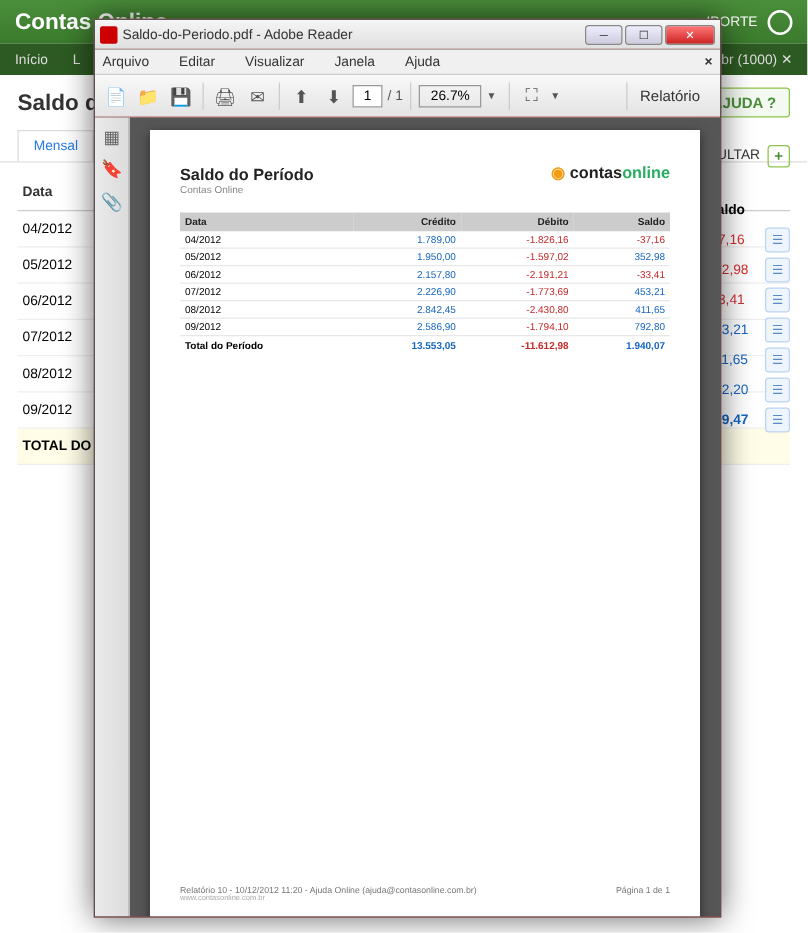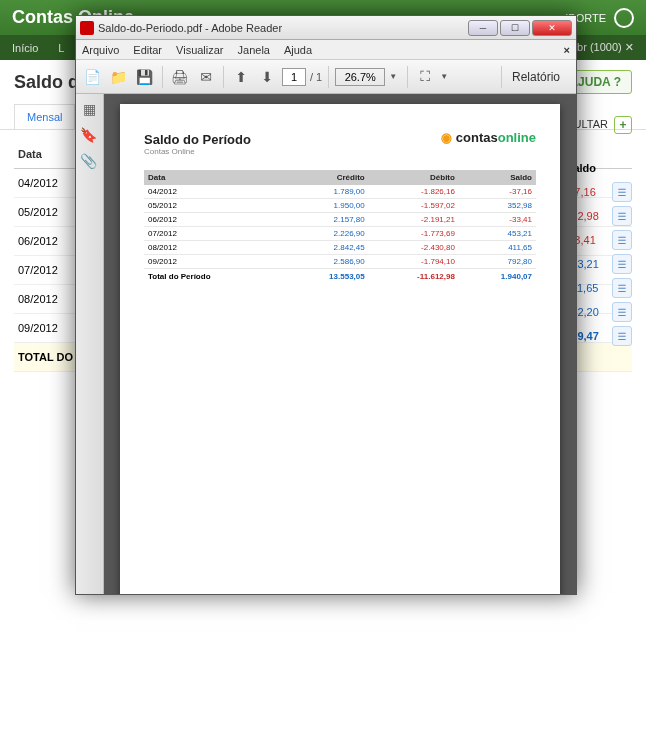--- a/index.html
+++ b/index.html
@@ -22,30 +22,30 @@
 .bg-row { display: flex; justify-content: space-between; padding: 8px 4px; border-bottom: 1px solid #eee; font-size: 11px; }
 .bg-total-row { background: #fffde7; font-weight: bold; }
 .bg-saldo-head { position: absolute; right: 50px; top: 162px; font-size: 11px; font-weight: bold; }
 .bg-right-col { position: absolute; right: 14px; top: 180px; display: flex; flex-direction: column; }
 .bg-r-row { display: flex; align-items: center; height: 24px; gap: 8px; font-size: 11px; }
 .bg-r-val { color: #d32f2f; text-align: center; width: 44px; }
 .bg-r-val.blue { color: #1565c0; }
 .bg-icon-btn { width: 20px; height: 20px; border: 1px solid #bbd4f0; border-radius: 3px; background: #eef5fd; display: flex; align-items: center; justify-content: center; color: #5a8cc7; font-size: 10px; }
 
 
-.pdf-window { position: absolute; left: 75px; top: 15px; width: 502px; height: 580px; background: #ef4444; box-shadow: 0 0 24px rgba(0,0,0,0.6); border: 1px solid #555; }
+.pdf-window { position: absolute; left: 75px; top: 15px; width: 502px; height: 719px; background: #ef4444; box-shadow: 0 0 24px rgba(0,0,0,0.6); border: 1px solid #555; }
 .pdf-titlebar { height: 24px; background: linear-gradient(#f5f5f5, #e0e0e0); display: flex; align-items: center; padding: 0 4px; border-bottom: 1px solid #aaa; }
 .pdf-icon { width: 14px; height: 14px; background: #c00; border-radius: 2px; margin-right: 4px; }
 .pdf-title { font-size: 11px; color: #333; }
 .win-btns { margin-left: auto; display: flex; }
 .win-btn { width: 30px; height: 16px; margin-left: 2px; border-radius: 3px; display: flex; align-items: center; justify-content: center; font-size: 9px; border: 1px solid #888; color: #333; }
 .win-min { background: linear-gradient(#eef, #ccd); }
 .win-max { background: linear-gradient(#eef, #ccd); }
 .win-close { background: linear-gradient(#f77, #c22); color: #fff; width: 40px; }
-.pdf-menubar { height: 20px; background: #f0f0f0; display: flex; align-items: center; padding: 0 6px; gap: 14px; font-size: 11px; color: #333; border-bottom: 1px solid #ccc; }
+.pdf-menubar { height: 20px; background: #f0f0f0; display: flex; align-items: center; padding: 0 6px; gap: 24px; font-size: 11px; color: #333; border-bottom: 1px solid #ccc; }
 .pdf-menubar span:first-child { text-decoration: underline; text-decoration-color: transparent; }
 .pdf-menubar .close-x { margin-left: auto; font-weight: bold; cursor: pointer; }
 .pdf-toolbar { height: 34px; background: linear-gradient(#f8f8f8, #e4e4e4); border-bottom: 1px solid #bbb; display: flex; align-items: center; padding: 0 6px; gap: 4px; }
 .tb-btn { width: 22px; height: 22px; border: 1px solid transparent; border-radius: 2px; display: flex; align-items: center; justify-content: center; font-size: 14px; color: #555; }
 .tb-sep { width: 1px; height: 22px; background: #ccc; margin: 0 2px; }
 .tb-page { width: 24px; height: 18px; border: 1px solid #999; text-align: center; font-size: 11px; }
 .tb-zoom { width: 50px; height: 18px; border: 1px solid #999; text-align: center; font-size: 11px; display: flex; align-items: center; justify-content: center; }
 .tb-dd { width: 12px; font-size: 8px; color: #555; }
 .tb-right { margin-left: auto; display: flex; }
 .tb-text-btn { padding: 4px 10px; font-size: 12px; color: #333; border-left: 1px solid #ccc; }

